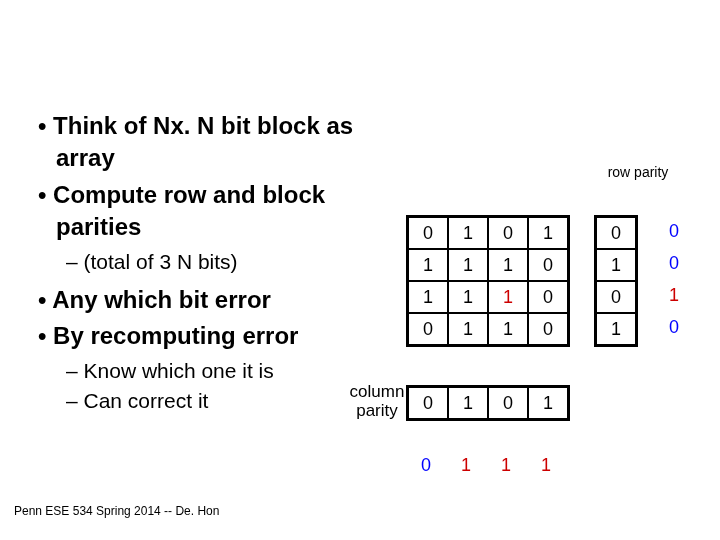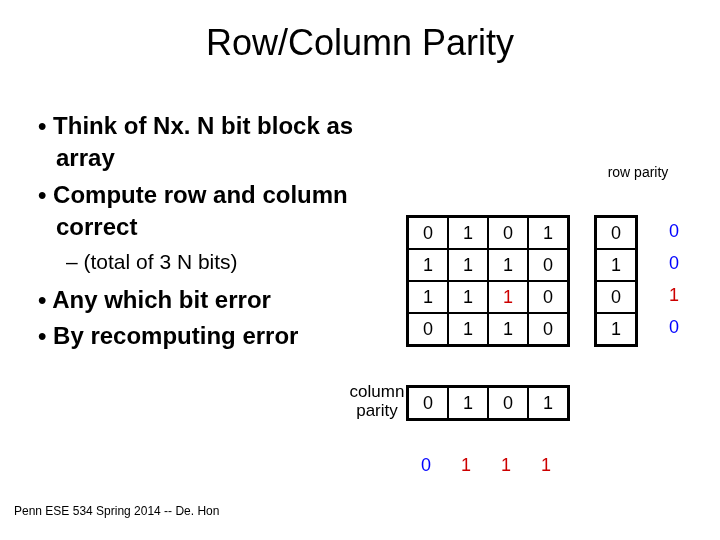--- a/index.html
+++ b/index.html
@@ -177,34 +177,37 @@
     font-size:18px;
   }
   .blue { color: #0000ff; }
   .red { color: #cc0000; }
 </style>
 </head>
 <body>
 
 <div class="slide">
 
-  <h1 class="title">Row/Column Parity</h1>
 
   <div class="content">
     <ul class="lvl1">
       <li>Think of Nx. N bit block as array</li>
-      <li>Compute row and column correct</li>
+      <li>Compute row and block parities</li>
     </ul>
     <ul class="lvl2">
       <li>(total of 3 N bits)</li>
     </ul>
     <ul class="lvl1">
       <li>Any which bit error</li>
       <li>By recomputing error</li>
     </ul>
+    <ul class="lvl2">
+      <li>Know which one it is</li>
+      <li>Can correct it</li>
+    </ul>
   </div>
 
   <div class="diagram">
     <div class="rowlabel">row parity</div>
 
     <div class="grid-wrap">
       <div class="grid4">
         <div>0</div>
         <div>1</div>
         <div>0</div>

